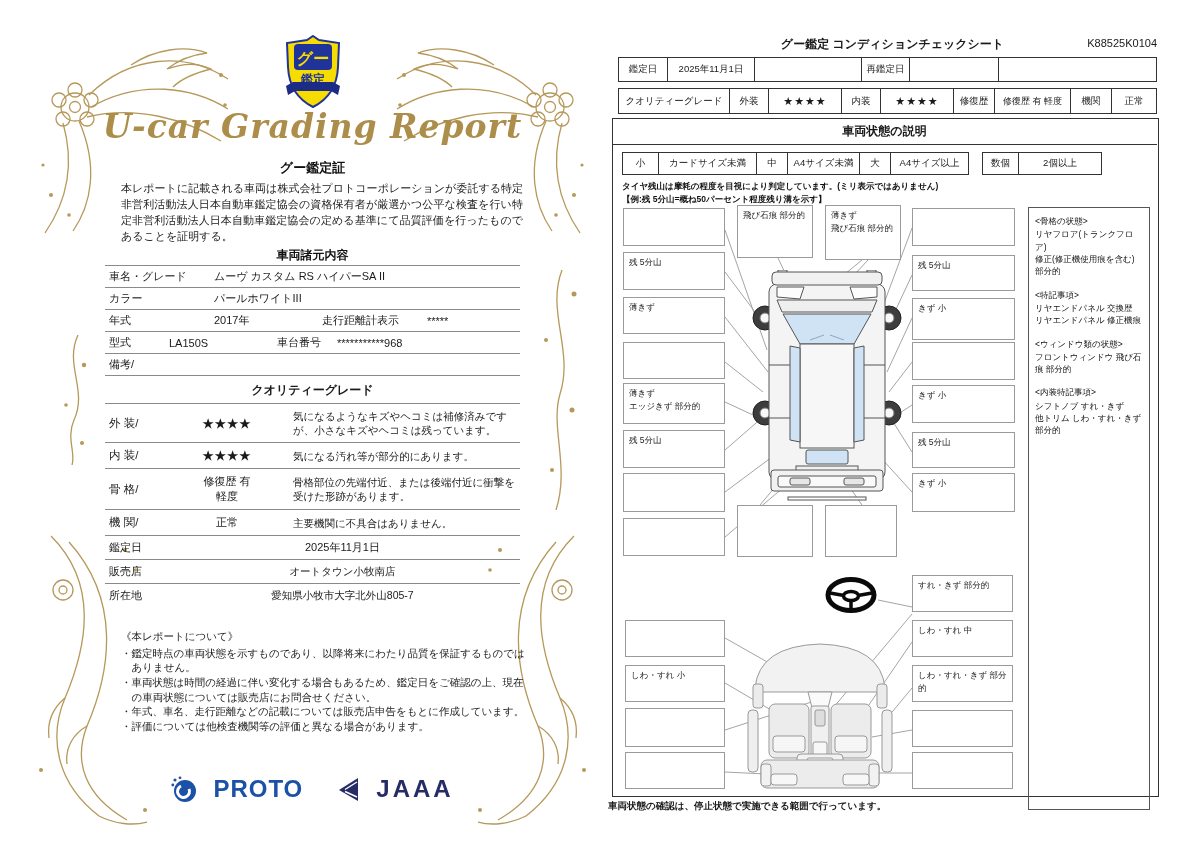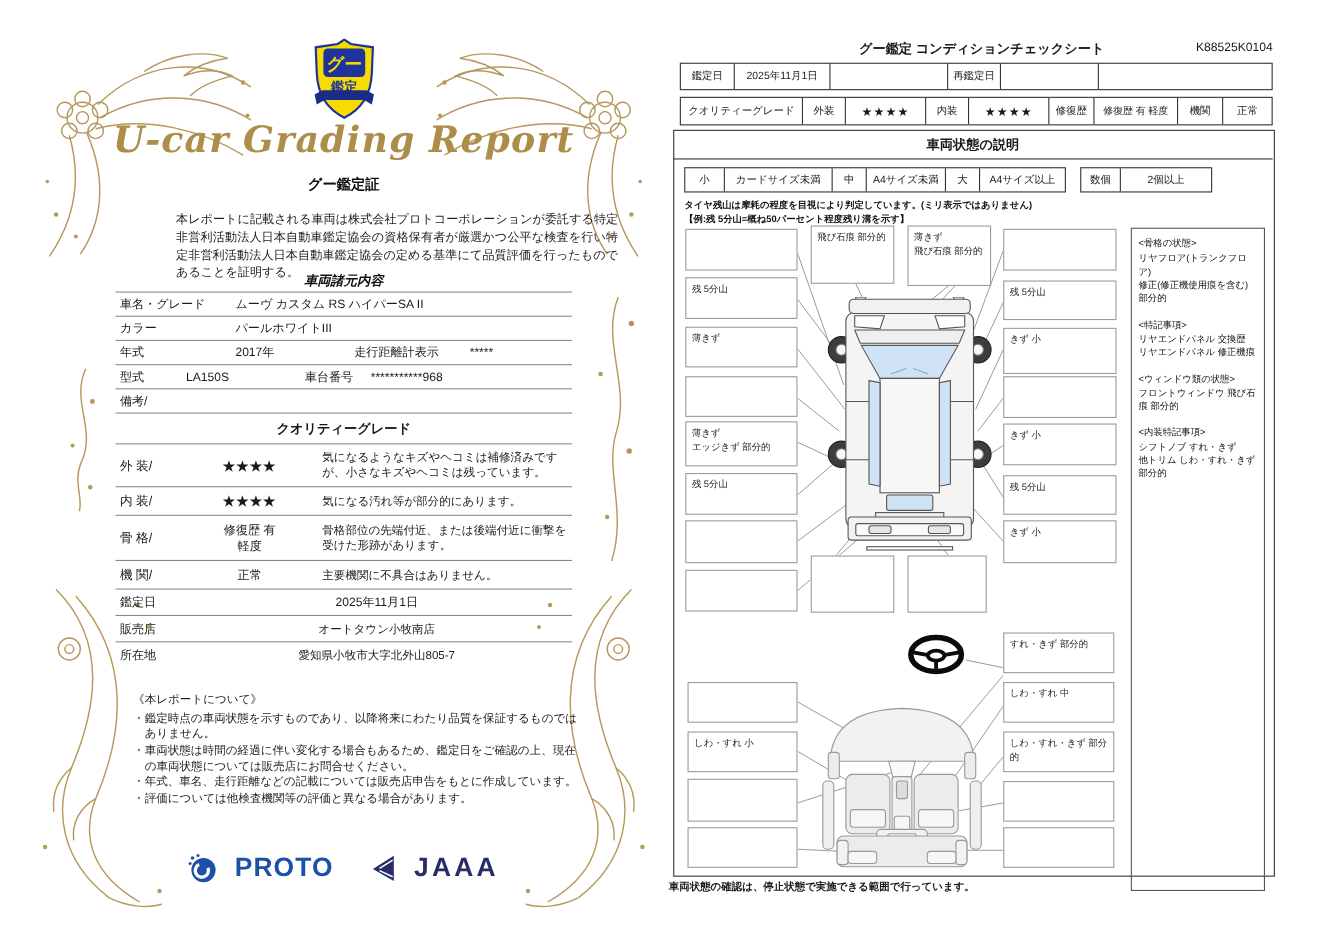--- a/index.html
+++ b/index.html
@@ -8,22 +8,22 @@
   .abs{position:absolute;}
   
   #left-page{left:35px;top:15px;width:555px;height:820px;}
   .flourish{pointer-events:none;}
   .mirror{transform:scaleX(-1);}
   #gou-badge{left:248px;top:20px;}
   #ucar-title{left:0;top:92px;width:555px;text-align:center;
       font-family:"DejaVu Serif",serif;font-style:italic;font-weight:bold;
       font-size:33px;color:#ac8d4a;letter-spacing:1px;}
   #cert-title{left:0;top:144px;width:555px;text-align:center;font-size:13px;font-weight:bold;color:#111;}
-  #intro{left:86px;top:178px;width:402px;font-size:11px;line-height:1.45;text-align:justify;color:#222;margin-left:39px;}
-  .center-h{left:70px;width:415px;text-align:center;font-size:12px;font-weight:bold;color:#111;font-style:italic;}
+  #intro{left:86px;top:166px;width:402px;font-size:11px;line-height:1.45;text-align:justify;color:#222;}
+  .center-h{left:70px;width:415px;text-align:center;font-size:12px;font-weight:bold;color:#111;}
   #spec-block{left:70px;top:250px;width:415px;}
   .lrow{border-top:1px solid #8a8a8a;display:flex;align-items:center;font-size:11px;padding:3px 4px;}
   .lrow:last-child{border-bottom:1px solid #8a8a8a;}
   .lrow .lab{width:105px;flex:none;}
   .lrow .lab-s{width:60px;flex:none;}
   .lrow .val{flex:1;}
   .lrow .val-m{width:108px;flex:none;}
   .hrow{border-top:1px solid #8a8a8a;text-align:center;font-size:12px;font-weight:bold;padding:6px 0 4px 0;}
   .grow{border-top:1px solid #8a8a8a;display:flex;align-items:center;font-size:10.5px;padding:5px 4px;gap:26px;}
   .grow .glab{width:52px;flex:none;font-size:11.5px;}

